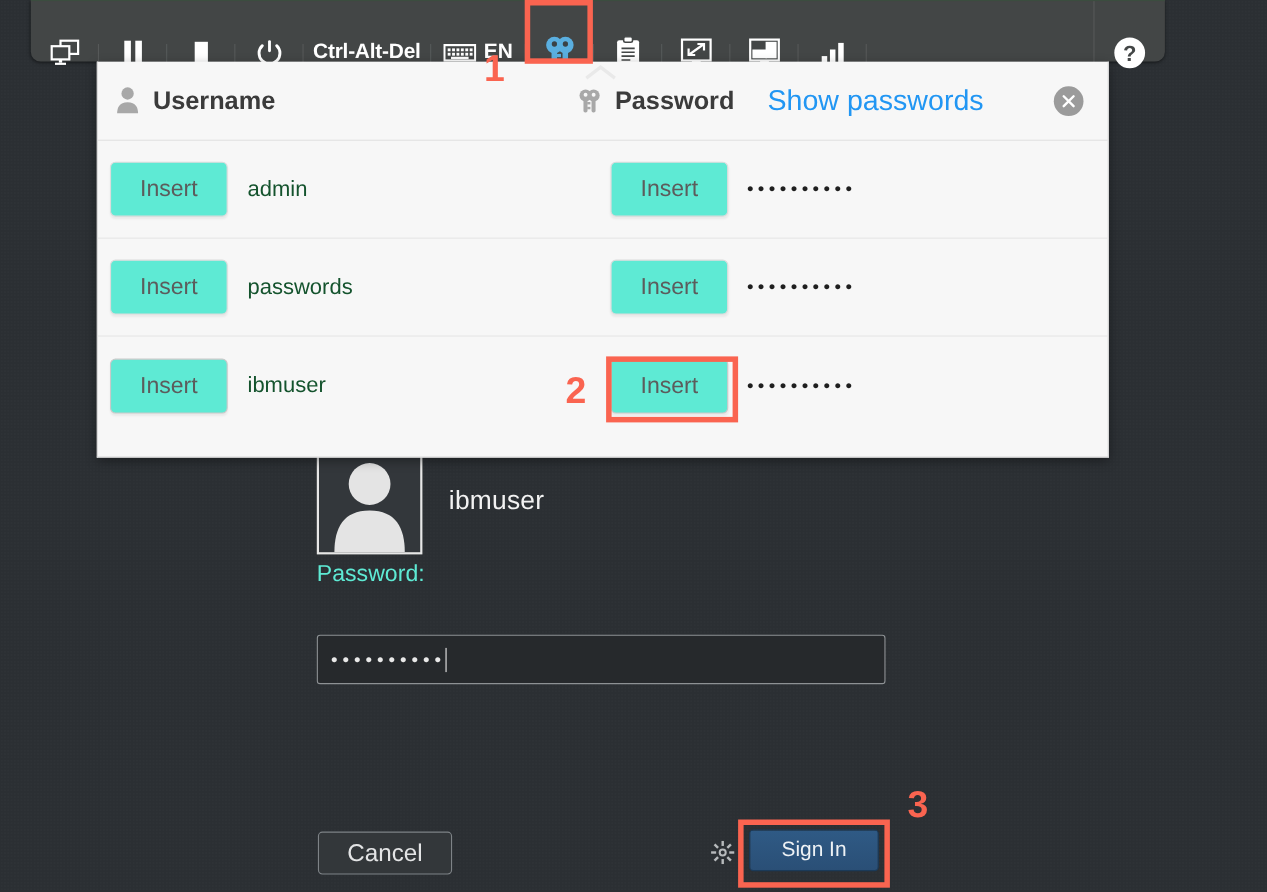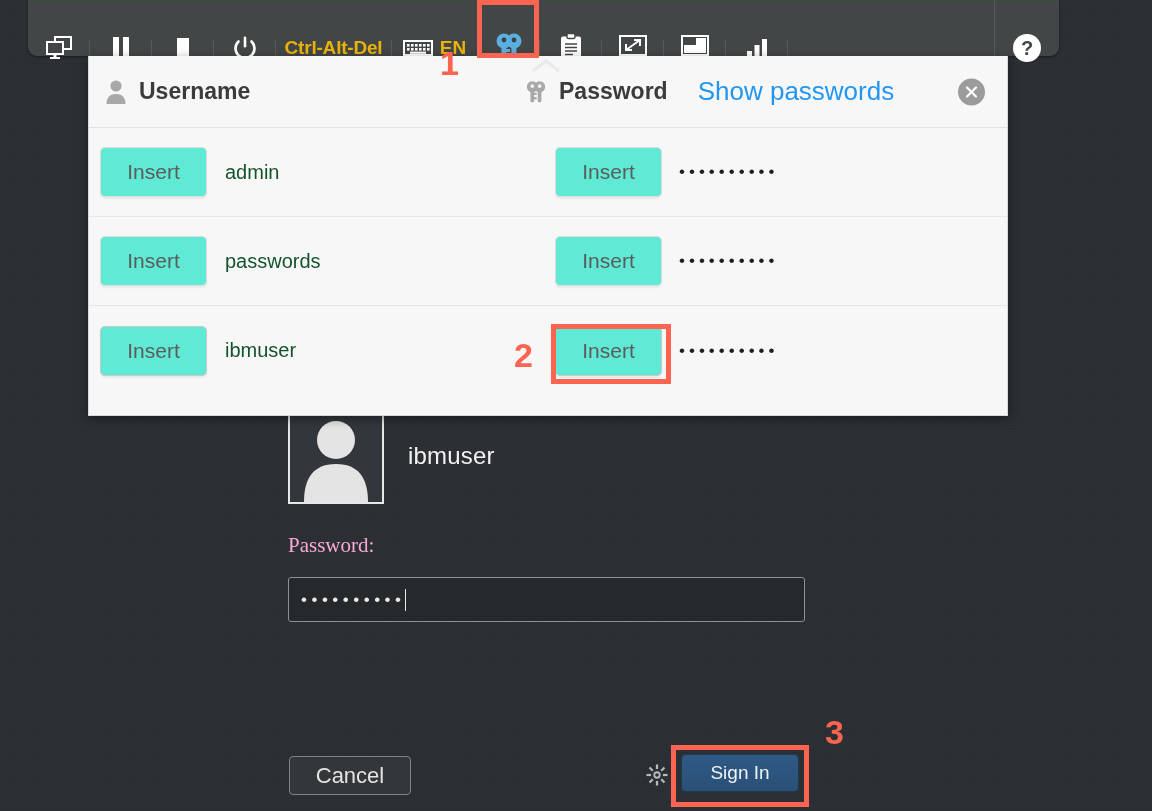--- a/index.html
+++ b/index.html
@@ -50,24 +50,23 @@
   .user-name {
     color: #f2f2f2;
     font-size: 24px;
     margin-left: 24px;
     letter-spacing: 0.2px;
   }
 
   .pw-label {
     position: absolute;
     left: 288px;
-    top: 533px;
-    color: #f9a8d4;
+    top: 510px;
+    color: #5eead4;
     font-size: 21px;
-    font-family: Liberation Serif, serif;
   }
   .pw-input {
     position: absolute;
     left: 288px;
     top: 577px;
     width: 517px;
     height: 45px;
     background: #26292c;
     border: 1px solid #8d9194;
     border-radius: 3px;
@@ -145,21 +144,21 @@
     border-bottom-right-radius: 9px;
     display: flex;
     align-items: stretch;
     box-shadow: 0 1px 3px rgba(0,0,0,0.45);
   }
   .tb-item {
     display: flex;
     align-items: center;
     justify-content: center;
     border-right: 1px solid #565959;
-    color: #eab308;
+    color: #ffffff;
     cursor: pointer;
     position: relative;
     flex: 0 0 auto;
     width: 62px;
     margin-top: 40px;
   }
   .tb-item:first-child { border-bottom-left-radius: 9px; }
   .tb-item.wide { width: 116px; font-size: 19px; font-weight: 600; letter-spacing: -0.2px; }
   .tb-item.kbd { width: 86px; gap: 7px; font-size: 19px; font-weight: 600; }
   .tb-spacer {
@@ -213,21 +212,21 @@
   }
   .panel-header {
     height: 72px;
     display: flex;
     align-items: center;
     border-bottom: 1px solid #e2e2e2;
     position: relative;
   }
   .hdr-user {
     display: flex;
-    align-items: center;
+    align-items: flex-start;
     gap: 12px;
     margin-left: 16px;
     width: 420px;
   }
   .hdr-pass {
     display: flex;
     align-items: center;
     gap: 12px;
   }
   .hdr-title {

